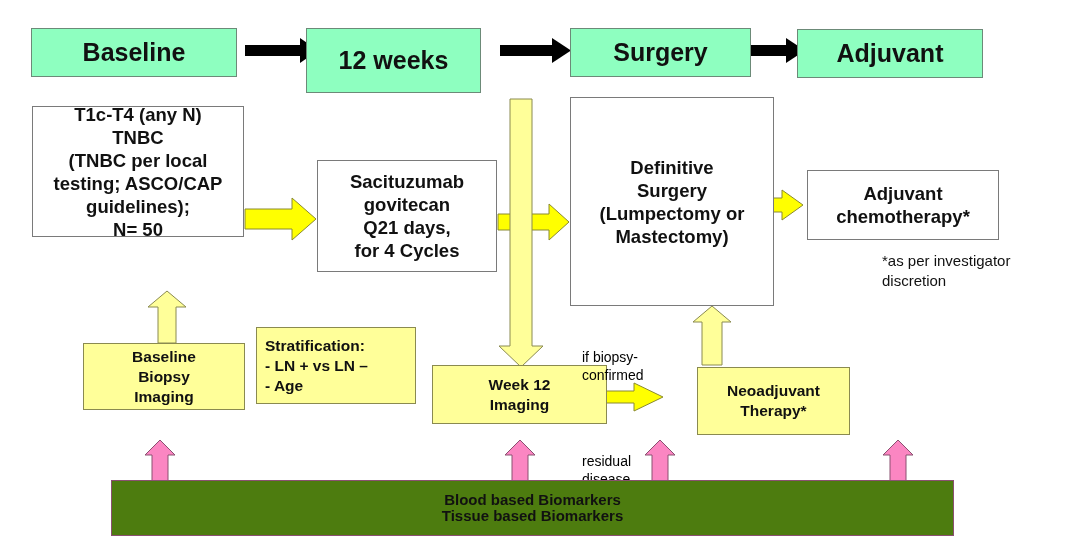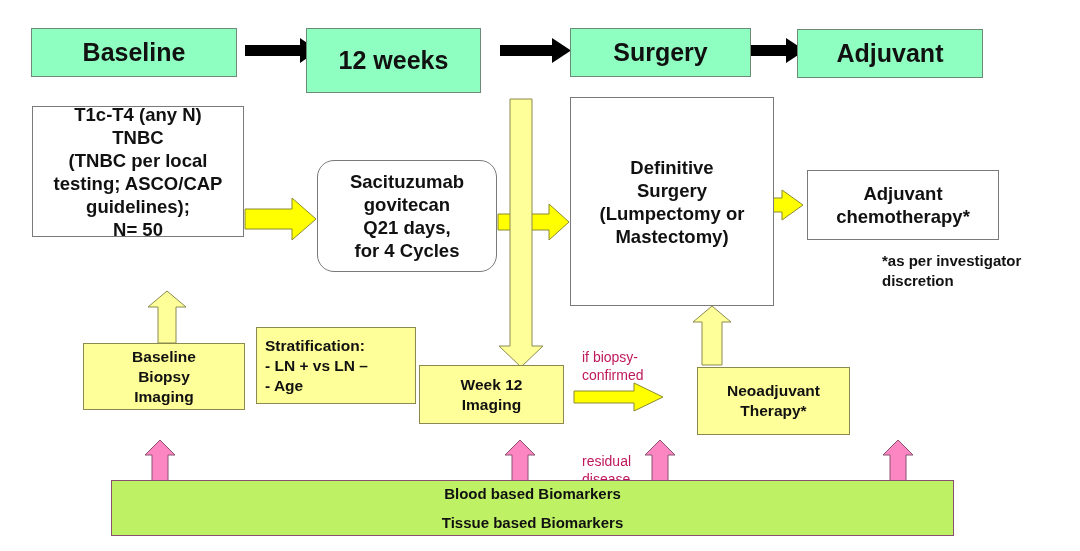--- a/index.html
+++ b/index.html
@@ -5,24 +5,24 @@
     html, body { margin: 0; padding: 0; background: #ffffff; }
     body { width: 1080px; height: 551px; position: relative; overflow: hidden;
            font-family: "Liberation Sans", sans-serif; color: #111; }
     .abs { position: absolute; box-sizing: border-box; }
     .phase { background: #8effc0; border: 1.5px solid #6c8a78; display: flex; align-items: center; justify-content: center;
              font-weight: bold; font-size: 25px; color: #111; }
     .wbox { background: #ffffff; border: 1.5px solid #7a7a7a; display: flex; align-items: center; justify-content: center;
             text-align: center; font-weight: bold; font-size: 18.5px; line-height: 23px; white-space: pre-line; }
     .ybox { background: #ffff99; border: 1.5px solid #8a8a50; display: flex; align-items: center; justify-content: center;
             text-align: center; font-weight: bold; font-size: 15.5px; line-height: 20px; white-space: pre-line; }
-    .note { font-weight: bold; font-size: 15px; line-height: 20px; white-space: pre-line; }
-    .cond { font-size: 14px; line-height: 18px; white-space: pre-line; color: #be185d; }
-    .pink { background: #bef264; border: 1.5px solid #8a5070; display: flex; align-items: center; justify-content: center;
-            text-align: center; font-weight: bold; font-size: 15px; line-height: 29px; white-space: pre-line; }
+    .note { font-weight: normal; font-size: 15px; line-height: 20px; white-space: pre-line; }
+    .cond { font-size: 14px; line-height: 18px; white-space: pre-line; color: #000000; }
+    .pink { background: #4d7c0f; border: 1.5px solid #8a5070; display: flex; align-items: center; justify-content: center;
+            text-align: center; font-weight: bold; font-size: 15px; line-height: 16px; white-space: pre-line; }
     svg.overlay { position: absolute; left: 0; top: 0; }
   </style>
 </head>
 <body>
 
 <svg class="overlay" width="1080" height="551">
 
   <g>
     <rect x="245" y="45" width="60" height="11" fill="#000"></rect>
     <polygon points="300,38 318,50.5 300,63" fill="#000"></polygon>
@@ -60,41 +60,41 @@
 <div class="abs phase" style="left:306px; top:28px; width:175px; height:65px;">12 weeks</div>
 <div class="abs phase" style="left:570px; top:28px; width:181px; height:49px;">Surgery</div>
 <div class="abs phase" style="left:797px; top:29px; width:186px; height:49px;">Adjuvant</div>
 
 <div class="abs wbox" style="left:32px; top:106px; width:212px; height:131px;">T1c-T4 (any N)
 TNBC
 (TNBC per local
 testing; ASCO/CAP
 guidelines);
 N= 50</div>
-<div class="abs wbox" style="left:317px; top:160px; width:180px; height:112px;border-radius:17px;">Sacituzumab
+<div class="abs wbox" style="left:317px; top:160px; width:180px; height:112px;">Sacituzumab
 govitecan
 Q21 days,
 for 4 Cycles</div>
 <div class="abs wbox" style="left:570px; top:97px; width:204px; height:209px;">Definitive
 Surgery
 (Lumpectomy or
 Mastectomy)</div>
 <div class="abs wbox" style="left:807px; top:170px; width:192px; height:70px;">Adjuvant
 chemotherapy*</div>
 
 <div class="abs note" style="left:882px; top:251px; width:190px;">*as per investigator
 discretion</div>
 
 <div class="abs ybox" style="left:83px; top:343px; width:162px; height:67px;">Baseline
 Biopsy
 Imaging</div>
 <div class="abs ybox" style="left:256px; top:327px; width:160px; height:77px; justify-content:flex-start; text-align:left; padding-left:8px;">Stratification:
 - LN + vs LN –
 -   Age</div>
-<div class="abs ybox" style="left:419px; top:365px; width:145px; height:59px;">Week 12
+<div class="abs ybox" style="left:432px; top:365px; width:175px; height:59px;">Week 12
 Imaging</div>
 <div class="abs ybox" style="left:663px; top:367px; width:153px; height:68px;margin-left:34px;">Neoadjuvant
 Therapy*</div>
 
 <div class="abs cond" style="left:582px; top:348px; width:90px;">if biopsy-
 confirmed</div>
 <div class="abs cond" style="left:582px; top:408px; width:90px;margin-top:44px;">residual
 disease</div>
 
 <div class="abs pink" style="left:111px; top:480px; width:843px; height:56px;">Blood based Biomarkers

